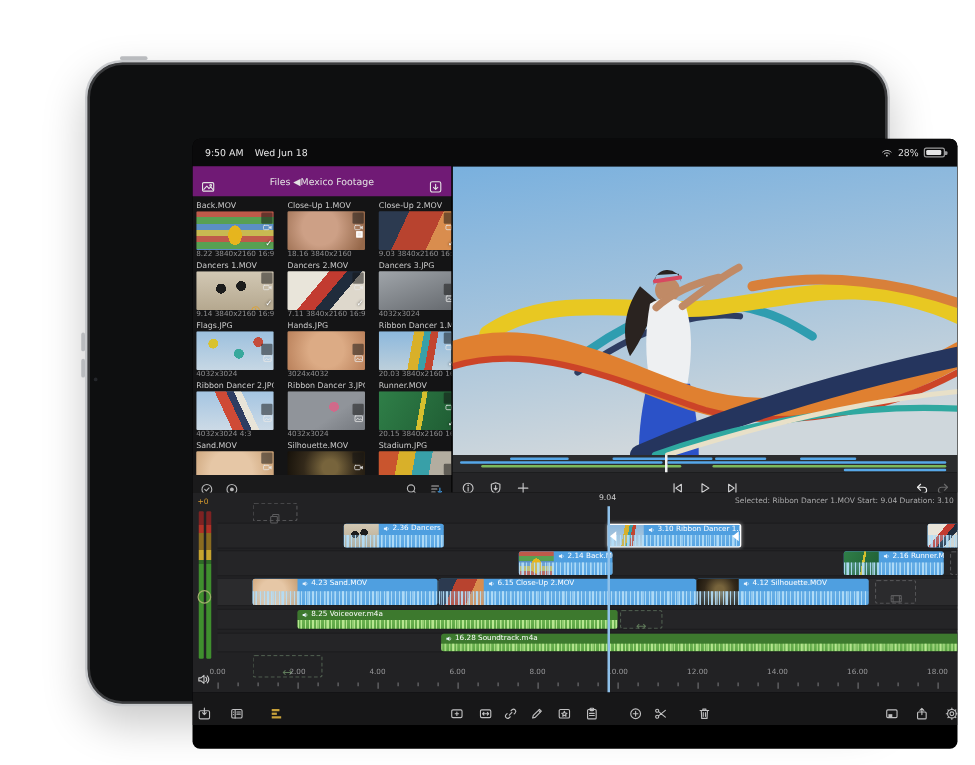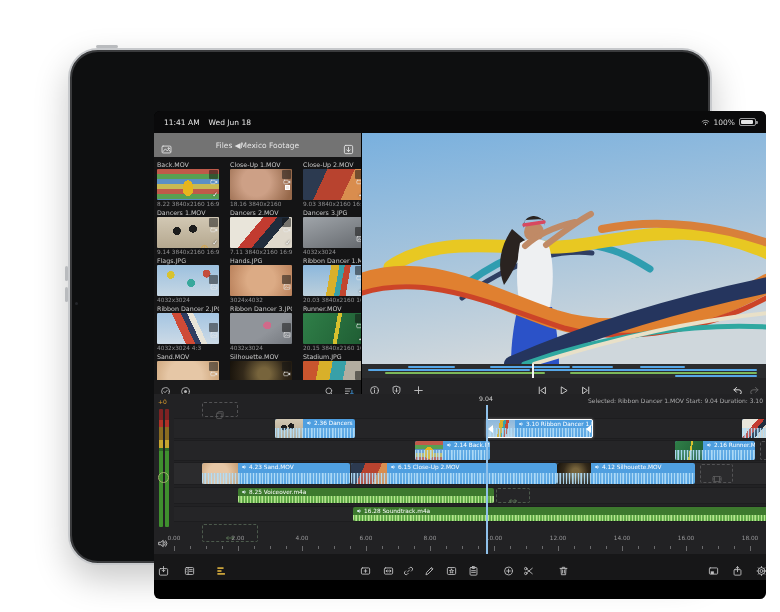--- a/index.html
+++ b/index.html
@@ -25,21 +25,21 @@
   .sb-right{display:flex;align-items:center;gap:4px;color:#dcdcdc;}
   .batt{width:17px;height:8px;border:1px solid #9a9a9b;border-radius:2px;position:relative;}
   .batt i{position:absolute;left:1px;top:1px;bottom:1px;width:12px;background:#e6e6e6;border-radius:1px;}
   .batt:after{content:"";position:absolute;right:-3px;top:2px;width:2px;height:3px;background:#9a9a9b;border-radius:0 1px 1px 0;}
 
   
   .main-row{position:absolute;left:0;top:22px;width:612px;height:261px;display:flex;}
 
   
   .library{width:208px;height:100%;background:#141415;position:relative;border-right:1px solid #000;}
-  .lib-header{height:24px;background:#737373;display:flex;align-items:center;padding:0 7px;color:#e3e3e3;}
+  .lib-header{height:24px;background:#701a75;display:flex;align-items:center;padding:0 7px;color:#e3e3e3;}
   .lib-title{flex:1;text-align:center;font-size:7.5px;white-space:nowrap;overflow:hidden;}
   .lib-grid{position:absolute;left:0;top:24px;right:0;bottom:14px;overflow:hidden;padding:4px 0 0 3px;
             display:grid;grid-template-columns:repeat(3,62px);grid-auto-rows:48px;column-gap:11px;row-gap:0px;}
   .mitem{position:relative;width:62px;height:48px;}
   .mname{font-size:6.3px;color:#c9c9c9;white-space:nowrap;overflow:hidden;height:8px;line-height:8px;}
   .mthumb{position:relative;width:62px;height:31px;border-radius:1px;background:#333;overflow:hidden;}
   .minfo{font-size:5.8px;color:#8f8f91;white-space:nowrap;overflow:hidden;height:8px;line-height:9px;}
   .badge-type{position:absolute;right:1px;top:1px;width:8px;height:8px;color:#e8e8e8;opacity:.95;
               background:rgba(20,20,20,.55);border-radius:1px;padding:.5px;}
   .badge-type.mid{top:10px;}
@@ -123,28 +123,28 @@
   .bright{color:#f0f0f0;}
 </style>
 </head>
 <body>
 
 <div class="ipad">
   <div class="screen">
 
     <div class="statusbar">
       <div class="sb-left">
-        <span>11:41 AM</span><span>Wed Jun 18</span>
+        <span>9:50 AM</span><span>Wed Jun 18</span>
       </div>
       <div class="sb-right">
         <span class="ic ic-sm"><svg viewBox="0 0 16 16">
               <path d="M2 6.5C5.3 3.3 10.7 3.3 14 6.5M4.3 9c2-2 5.4-2 7.4 0"></path>
               <circle cx="8" cy="11.6" r="1.2" fill="currentColor" stroke="none"></circle>
             </svg></span>
-        <span>100%</span>
+        <span>28%</span>
         <span class="batt">
             <i></i>
           </span>
       </div>
     </div>
 
     <div class="main-row">
 
       <div class="library">
         <div class="lib-header">

